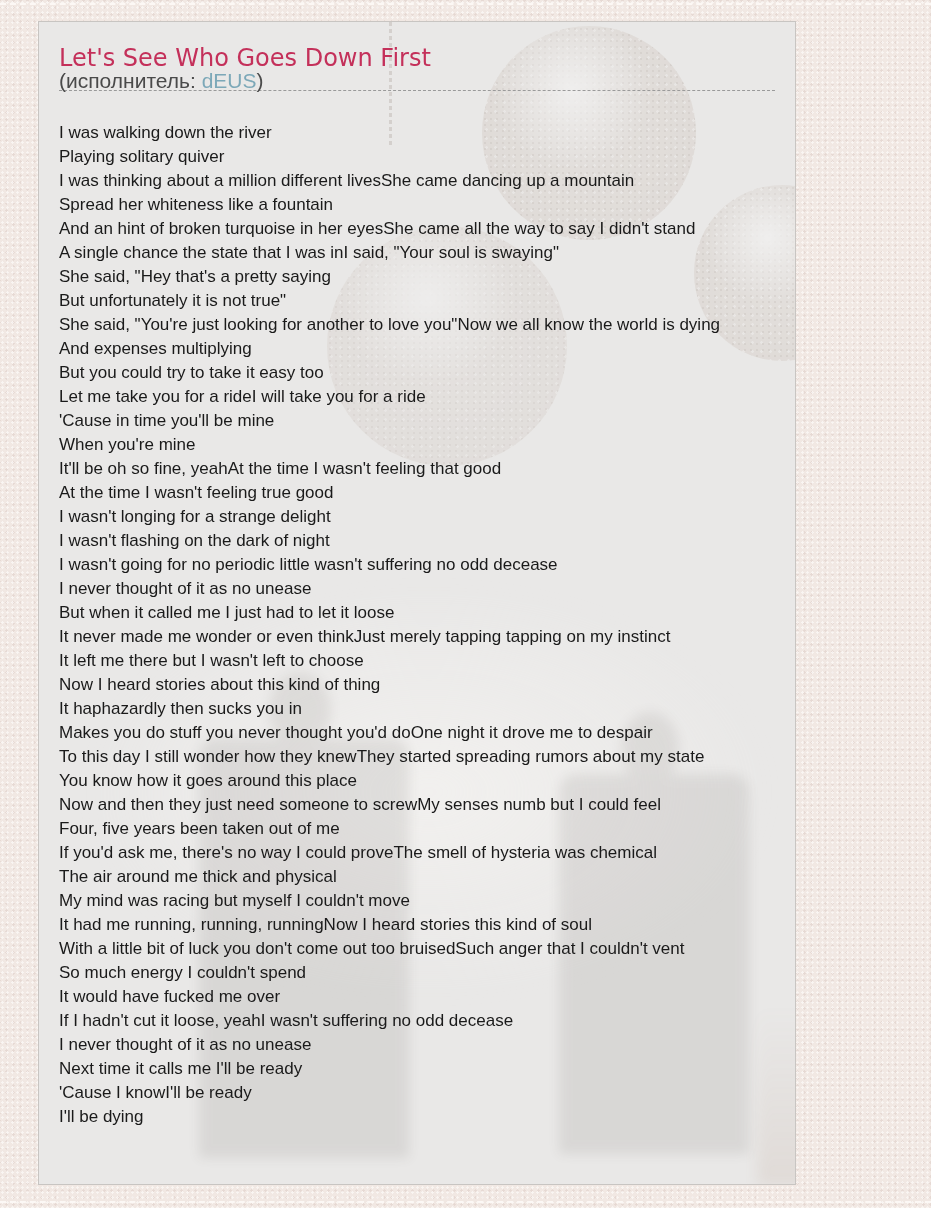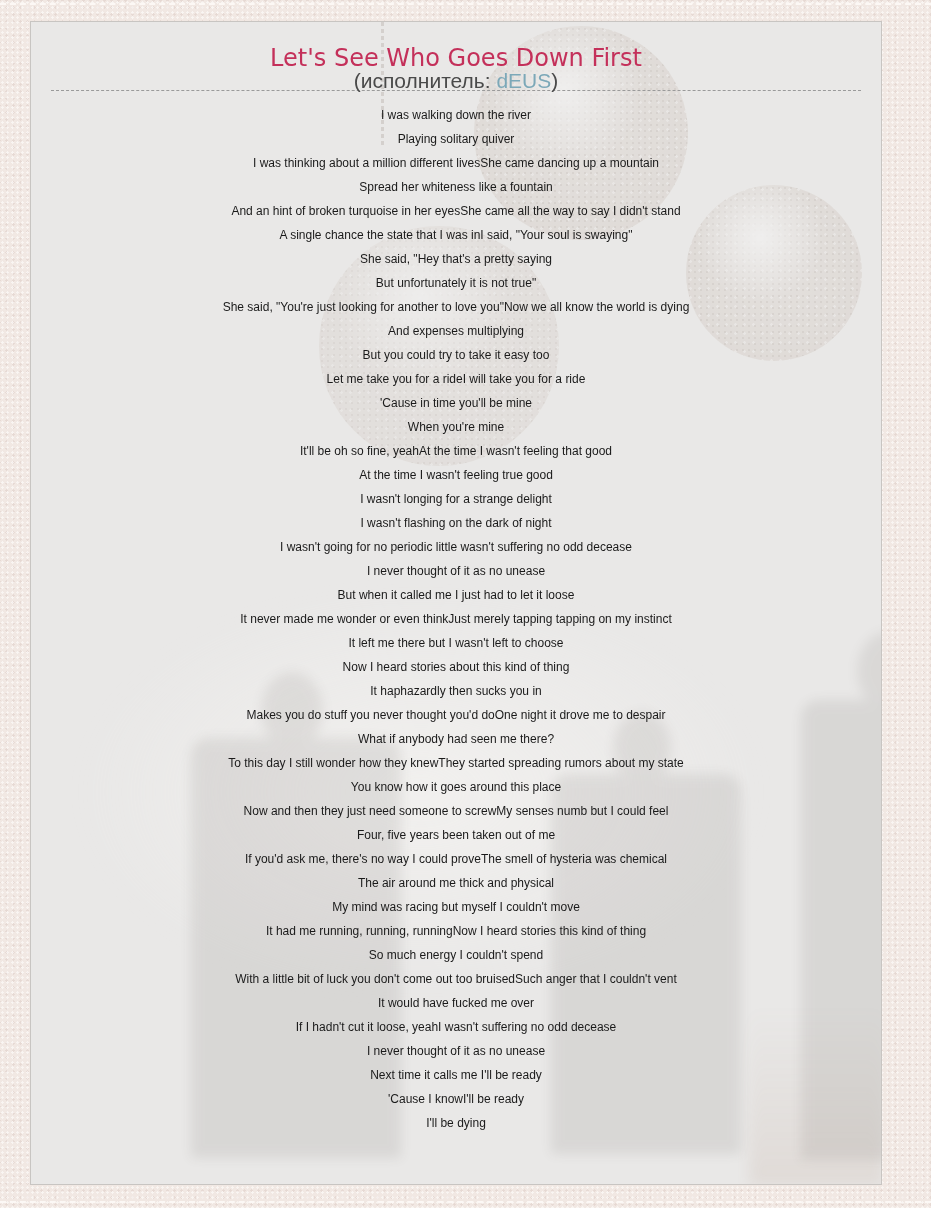--- a/index.html
+++ b/index.html
@@ -23,24 +23,23 @@
     background-size:5px 5px,7px 7px;
     background-position:0 0,3px 4px;
   }
   .stitch{
     position:absolute;left:0;right:0;height:0;
     border-top:2px dashed #fcf8f5;
   }
   .stitch.top{top:3px;}
   .stitch.bottom{top:1201px;}
   .panel{
-    position:absolute;left:30px;top:21px;width:852px;height:1164px;
+    position:absolute;left:38px;top:21px;width:758px;height:1164px;
     background:var(--panel-bg);
     border:1px solid var(--panel-border);
-    text-align:center;
   }
   
   .decor{position:absolute;top:0;left:0;right:0;bottom:0;overflow:hidden;pointer-events:none;}
   .ball{
     position:absolute;border-radius:50%;
     background:
       radial-gradient(circle at 42% 30%, rgba(255,255,255,0.95), rgba(255,255,255,0) 40%),
       radial-gradient(rgba(130,112,100,0.35) 1px, transparent 1.5px),
       radial-gradient(rgba(255,255,255,0.5) 1px, transparent 1.6px),
       radial-gradient(circle, #d9d0c9 0%, #d0c6be 65%, #c7bcb4 100%);
@@ -82,22 +81,22 @@
     margin:0;font-family:"DejaVu Sans","Liberation Sans",sans-serif;
     font-size:24px;line-height:25px;font-weight:normal;
     color:var(--title-color);letter-spacing:0;
   }
   .subtitle{
     font-size:21px;line-height:19px;color:var(--subtitle-color);
   }
   .subtitle a{color:var(--artist-link);text-decoration:none;cursor:pointer;}
   .divider{border-bottom:1px dashed #9a9a9a;height:0;margin-top:0;}
   .lyrics{
-    margin-top:12px;
-    font-size:12px;line-height:24px;color:var(--lyrics-color);
+    margin-top:30px;
+    font-size:17px;line-height:24px;color:var(--lyrics-color);
   }
   .lyric-line{white-space:nowrap;}
 </style>
 </head>
 <body>
 
 <div class="stitch top"></div>
 
 <div class="panel">
   <div class="decor">
@@ -145,31 +144,30 @@
         <div class="lyric-line">I wasn't longing for a strange delight</div>
         <div class="lyric-line">I wasn't flashing on the dark of night</div>
         <div class="lyric-line">I wasn't going for no periodic little wasn't suffering no odd decease</div>
         <div class="lyric-line">I never thought of it as no unease</div>
         <div class="lyric-line">But when it called me I just had to let it loose</div>
         <div class="lyric-line">It never made me wonder or even thinkJust merely tapping tapping on my instinct</div>
         <div class="lyric-line">It left me there but I wasn't left to choose</div>
         <div class="lyric-line">Now I heard stories about this kind of thing</div>
         <div class="lyric-line">It haphazardly then sucks you in</div>
         <div class="lyric-line">Makes you do stuff you never thought you'd doOne night it drove me to despair</div>
-        <div class="lyric-line">What if anybody had seen me there?</div>
         <div class="lyric-line">To this day I still wonder how they knewThey started spreading rumors about my state</div>
         <div class="lyric-line">You know how it goes around this place</div>
         <div class="lyric-line">Now and then they just need someone to screwMy senses numb but I could feel</div>
         <div class="lyric-line">Four, five years been taken out of me</div>
         <div class="lyric-line">If you'd ask me, there's no way I could proveThe smell of hysteria was chemical</div>
         <div class="lyric-line">The air around me thick and physical</div>
         <div class="lyric-line">My mind was racing but myself I couldn't move</div>
-        <div class="lyric-line">It had me running, running, runningNow I heard stories this kind of thing</div>
+        <div class="lyric-line">It had me running, running, runningNow I heard stories this kind of soul</div>
+        <div class="lyric-line">With a little bit of luck you don't come out too bruisedSuch anger that I couldn't vent</div>
         <div class="lyric-line">So much energy I couldn't spend</div>
-        <div class="lyric-line">With a little bit of luck you don't come out too bruisedSuch anger that I couldn't vent</div>
         <div class="lyric-line">It would have fucked me over</div>
         <div class="lyric-line">If I hadn't cut it loose, yeahI wasn't suffering no odd decease</div>
         <div class="lyric-line">I never thought of it as no unease</div>
         <div class="lyric-line">Next time it calls me I'll be ready</div>
         <div class="lyric-line">'Cause I knowI'll be ready</div>
         <div class="lyric-line">I'll be dying</div>
       </div>
   </div>
 </div>
 

